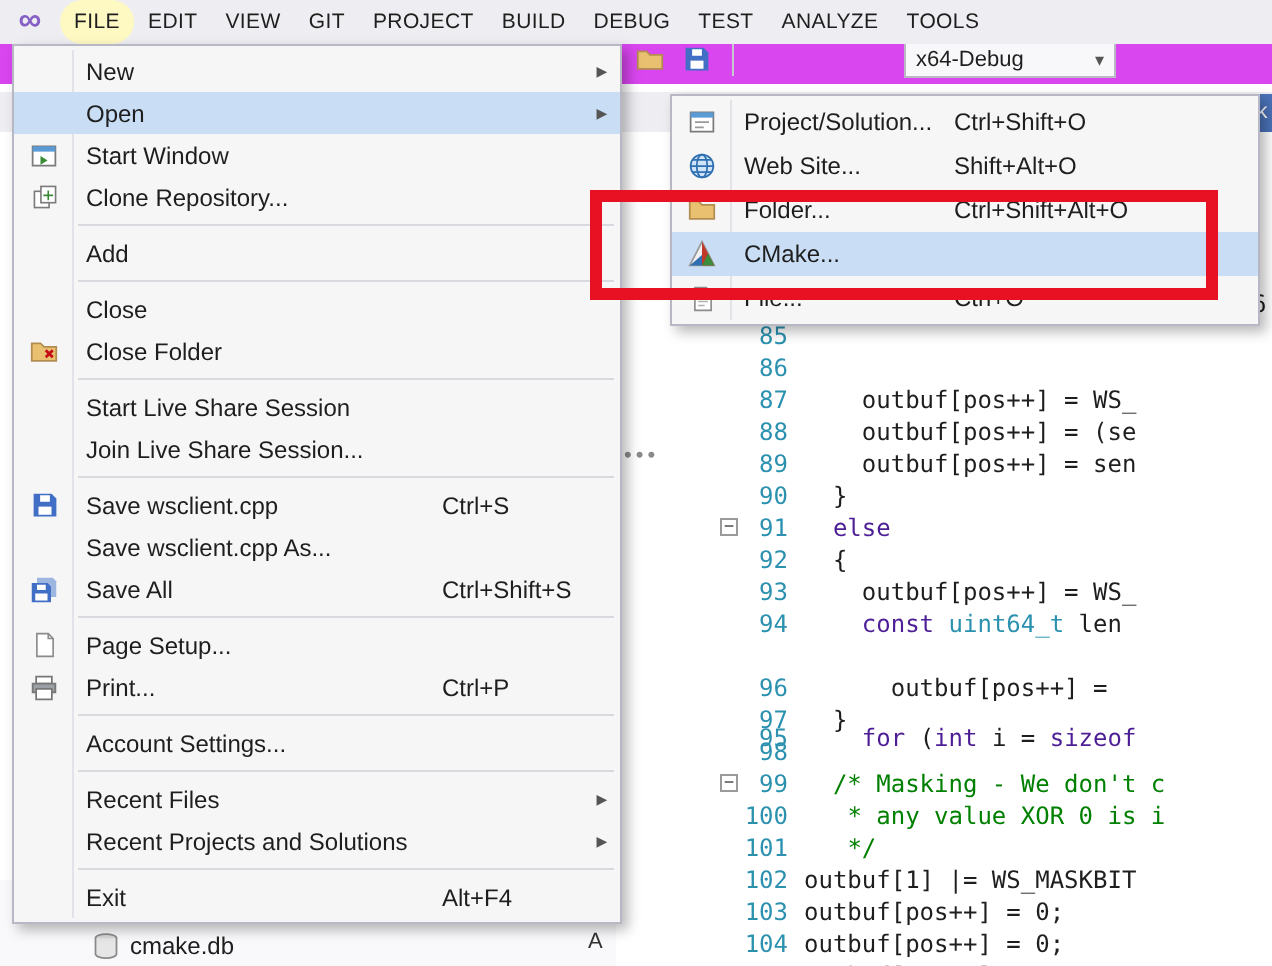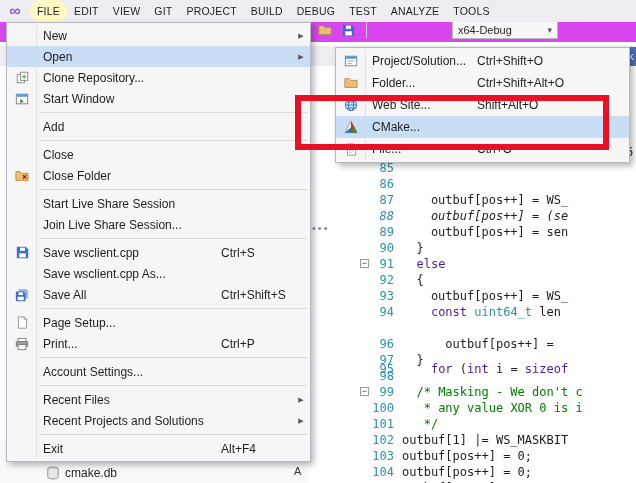--- a/index.html
+++ b/index.html
@@ -120,21 +120,21 @@
           <span class="code"></span>
         </div>
         <div class="cl" style="top: 110px;">
           <span class="ln">86</span>
           <span class="code"></span>
         </div>
         <div class="cl" style="top: 126px;">
           <span class="ln">87</span>
           <span class="code"><span class="tk-pl">    outbuf[pos++] = WS_</span></span>
         </div>
-        <div class="cl" style="top: 142px; font-style: italic;">
+        <div class="cl" style="top: 142px;">
           <span class="ln">88</span>
           <span class="code"><span class="tk-pl">    outbuf[pos++] = (se</span></span>
         </div>
         <div class="cl" style="top: 158px;">
           <span class="ln">89</span>
           <span class="code"><span class="tk-pl">    outbuf[pos++] = sen</span></span>
         </div>
         <div class="cl" style="top: 174px;">
           <span class="ln">90</span>
           <span class="code"><span class="tk-pl">  }</span></span>
@@ -226,42 +226,42 @@
           <span class="marrow">▶</span>
         </div>
         <div class="mrow hl">
           <span class="mic"></span>
           <span class="mlabel">Open</span>
           <span class="msc"></span>
           <span class="marrow">▶</span>
         </div>
         <div class="mrow">
           <span class="mic">
+            <svg width="14" height="14" viewBox="0 0 16 16">
+              <rect x="1.5" y="2.5" width="13" height="11" fill="#fff" stroke="#7b7b7b"></rect>
+              <rect x="1.5" y="2.5" width="13" height="3" fill="#5b9bd5"></rect>
+              <path d="M6 8l4 2.5L6 13z" fill="#388a34"></path>
+            </svg>
+          </span>
+          <span class="mlabel">Start Window</span>
+          <span class="msc"></span>
+          <span class="marrow"></span>
+        </div>
+        <div class="mrow">
+          <span class="mic">
             <svg width="13" height="13" viewBox="0 0 16 16">
               <rect x="1.5" y="4.5" width="9" height="10" fill="#fff" stroke="#7b7b7b"></rect>
               <rect x="5.5" y="1.5" width="9" height="10" fill="#fff" stroke="#7b7b7b"></rect>
               <path d="M10 4v6M7 7h6" stroke="#388a34" fill="none"></path>
             </svg>
           </span>
           <span class="mlabel">Clone Repository...</span>
           <span class="msc"></span>
           <span class="marrow"></span>
         </div>
-        <div class="mrow">
-          <span class="mic">
-            <svg width="14" height="14" viewBox="0 0 16 16">
-              <rect x="1.5" y="2.5" width="13" height="11" fill="#fff" stroke="#7b7b7b"></rect>
-              <rect x="1.5" y="2.5" width="13" height="3" fill="#5b9bd5"></rect>
-              <path d="M6 8l4 2.5L6 13z" fill="#388a34"></path>
-            </svg>
-          </span>
-          <span class="mlabel">Start Window</span>
-          <span class="msc"></span>
-          <span class="marrow"></span>
-        </div>
         <div class="msep"></div>
         <div class="mrow">
           <span class="mic"></span>
           <span class="mlabel">Add</span>
           <span class="msc"></span>
           <span class="marrow"></span>
         </div>
         <div class="msep"></div>
         <div class="mrow">
           <span class="mic"></span>
@@ -390,37 +390,37 @@
               <path d="M4 8h8M4 11h5" stroke="#9a9a9a" fill="none"></path>
             </svg>
           </span>
           <span class="mlabel">Project/Solution...</span>
           <span class="msc">Ctrl+Shift+O</span>
           <span class="marrow"></span>
         </div>
         <div class="mrow">
           <span class="mic">
             <svg width="14" height="14" viewBox="0 0 16 16">
-              <path d="M1 3h5l2 2h7v8H1z" fill="#e8c06f" stroke="#b28d4f"></path>
-            </svg>
-          </span>
-          <span class="mlabel">Folder...</span>
-          <span class="msc">Ctrl+Shift+Alt+O</span>
-          <span class="marrow"></span>
-        </div>
-        <div class="mrow">
-          <span class="mic">
-            <svg width="14" height="14" viewBox="0 0 16 16">
               <circle cx="8" cy="8" r="6.5" fill="#cfe4f7" stroke="#2f6fb2"></circle>
               <ellipse cx="8" cy="8" rx="3" ry="6.5" fill="none" stroke="#2f6fb2"></ellipse>
               <path d="M1.5 8h13M2.5 4.5h11M2.5 11.5h11" stroke="#2f6fb2" fill="none"></path>
             </svg>
           </span>
           <span class="mlabel">Web Site...</span>
           <span class="msc">Shift+Alt+O</span>
+          <span class="marrow"></span>
+        </div>
+        <div class="mrow">
+          <span class="mic">
+            <svg width="14" height="14" viewBox="0 0 16 16">
+              <path d="M1 3h5l2 2h7v8H1z" fill="#e8c06f" stroke="#b28d4f"></path>
+            </svg>
+          </span>
+          <span class="mlabel">Folder...</span>
+          <span class="msc">Ctrl+Shift+Alt+O</span>
           <span class="marrow"></span>
         </div>
         <div class="mrow hl">
           <span class="mic">
             <svg width="14" height="14" viewBox="0 0 16 16">
               <path d="M8 1L15 14.5H1z" fill="#f2f2f2" stroke="#999"></path>
               <path d="M8 1l7 13.5H8z" fill="#c0392b"></path>
               <path d="M8 8.5v6H1z" fill="#2f6fb2"></path>
               <path d="M8 14.5h7l-3.5-6.8z" fill="#3d8b3d"></path>
             </svg>

